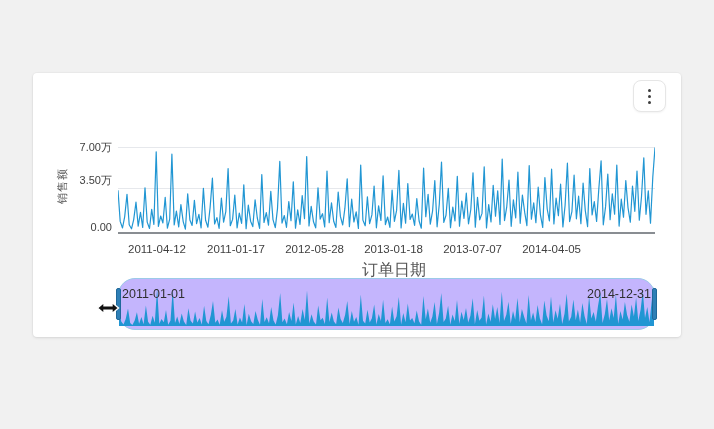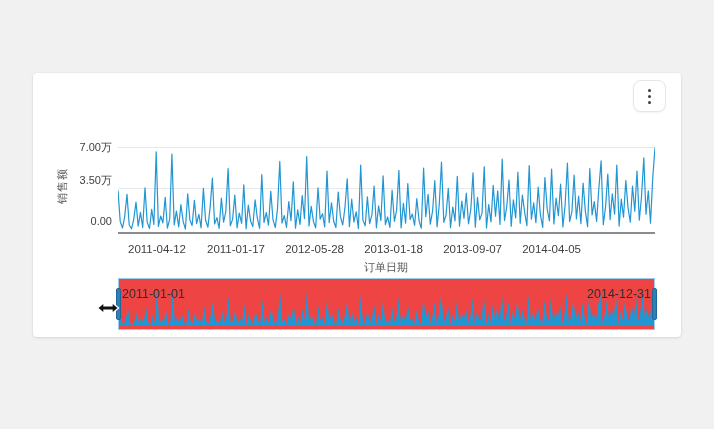--- a/index.html
+++ b/index.html
@@ -30,36 +30,36 @@
   .kebab-icon i{width:3px;height:3px;border-radius:50%;background:#3d3d3d;display:block;}
   .y-axis-name{
     position:absolute;left:29px;top:113px;
     transform:translate(-50%,-50%) rotate(-90deg);
     font-size:11px;color:#555;white-space:nowrap;letter-spacing:1px;
   }
   .y-tick{
     position:absolute;width:52px;text-align:right;left:27px;
     font-size:11px;color:#3f3f3f;line-height:14px;
   }
-  .y-tick.t0{top:67px}.y-tick.t1{top:100px}.y-tick.t2{top:141px}
+  .y-tick.t0{top:67px}.y-tick.t1{top:100px}.y-tick.t2{top:147px}
   .gridline{
     position:absolute;left:85px;width:537px;height:1px;background:#e6e8ec;
   }
   .gridline.g0{top:74px}.gridline.g1{top:115px}
   .main-chart{position:absolute;left:85px;top:74px;}
   .x-axis-line{
     position:absolute;left:85px;top:159px;width:537px;height:2px;background:#898d92;
   }
   .x-tick-label{
     position:absolute;width:72px;text-align:right;top:170px;
     font-size:11.5px;color:#3f3f3f;
   }
   .x-axis-name{
-    position:absolute;left:313px;top:187px;width:80px;text-align:center;
-    font-size:11px;color:#555;
+    position:absolute;left:313px;top:187px;width:80px;text-align:right;
+    font-size:16px;color:#555;
   }
   .datazoom{
     position:absolute;left:85px;top:205px;width:537px;height:52px;
     background:#b5dbf2;border:1px solid #9ccae8;box-sizing:border-box;
     cursor:move;
   }
   .mini-chart{position:absolute;left:0;top:0;}
   .dz-label{
     position:absolute;top:8px;font-size:12.5px;color:#2f2f2f;white-space:nowrap;
   }
@@ -102,26 +102,26 @@
     <svg class="main-chart" id="main-svg" width="537" height="84" viewBox="0 0 537 84">
       <polyline id="main-line" fill="none" stroke-width="1.2" stroke-linejoin="round" points="0.0,43.2 2.2,74.4 4.5,81.0 6.7,69.6 9.0,47.4 11.2,77.8 13.5,81.8 15.7,72.6 18.0,55.2 20.2,79.1 22.5,65.4 24.7,80.5 27.0,40.8 29.2,75.1 31.5,81.5 33.7,62.4 35.9,77.3 38.2,4.8 40.4,79.4 42.7,69.0 44.9,76.0 47.2,50.4 49.4,81.2 51.7,72.2 53.9,7.2 56.2,77.9 58.4,64.2 60.7,79.9 62.9,57.6 65.2,74.6 67.4,82.2 69.7,46.8 71.9,73.0 74.1,78.5 76.4,53.4 78.6,76.7 80.9,67.4 83.1,80.8 85.4,41.4 87.6,73.3 89.9,80.2 92.1,60.6 94.4,31.2 96.6,77.0 98.9,70.6 101.1,81.5 103.4,51.0 105.6,75.2 107.8,64.6 110.1,21.6 112.3,78.7 114.6,72.4 116.8,48.0 119.1,80.9 121.3,66.2 123.6,76.4 125.8,37.8 128.1,81.7 130.3,58.2 132.6,74.2 134.8,79.6 137.1,52.8 139.3,71.0 141.6,81.4 143.8,27.6 146.0,75.5 148.3,65.6 150.5,78.1 152.8,44.4 155.0,72.7 157.3,80.6 159.5,61.6 161.8,14.4 164.0,76.1 166.3,68.5 168.5,80.3 170.8,54.6 173.0,73.7 175.3,34.8 177.5,81.1 179.7,62.9 182.0,77.5 184.2,48.6 186.5,71.6 188.7,9.6 191.0,79.0 193.2,59.4 195.5,74.8 197.7,80.9 200.0,40.8 202.2,72.1 204.5,66.7 206.7,80.0 209.0,24.0 211.2,75.7 213.5,55.8 215.7,74.3 217.9,80.5 220.2,45.0 222.4,69.4 224.7,78.0 226.9,61.2 229.2,31.8 231.4,79.7 233.7,52.2 235.9,75.0 238.2,64.9 240.4,81.4 242.7,18.0 244.9,73.1 247.2,78.8 249.4,49.8 251.6,76.6 253.9,67.9 256.1,39.0 258.4,80.8 260.6,58.8 262.9,73.4 265.1,28.8 267.4,77.6 269.6,70.0 271.9,80.4 274.1,43.2 276.4,74.5 278.6,63.4 280.9,23.4 283.1,81.0 285.4,56.4 287.6,76.2 289.8,36.6 292.1,72.5 294.3,67.1 296.6,78.4 298.8,51.6 301.1,74.0 303.3,81.2 305.6,21.0 307.8,69.7 310.1,47.4 312.3,77.2 314.6,63.8 316.8,33.6 319.1,79.8 321.3,57.0 323.5,15.0 325.8,75.4 328.0,68.3 330.3,41.4 332.5,80.6 334.8,60.0 337.0,73.8 339.3,29.4 341.5,79.2 343.8,54.0 346.0,71.3 348.3,46.2 350.5,76.8 352.8,62.5 355.0,25.8 357.3,80.2 359.5,50.4 361.7,72.8 364.0,66.4 366.2,19.8 368.5,80.9 370.7,57.6 373.0,74.9 375.2,38.4 377.5,69.1 379.7,43.8 382.0,77.4 384.2,12.0 386.5,73.6 388.7,60.2 391.0,33.0 393.2,79.3 395.4,52.8 397.7,70.8 399.9,25.2 402.2,76.3 404.4,48.0 406.7,65.4 408.9,78.6 411.2,18.6 413.4,72.2 415.7,55.8 417.9,75.6 420.2,40.2 422.4,67.6 424.7,80.5 426.9,30.6 429.2,62.0 431.4,73.9 433.6,22.2 435.9,76.9 438.1,51.0 440.4,68.6 442.6,37.2 444.9,79.9 447.1,58.2 449.4,16.2 451.6,74.6 453.9,64.7 456.1,28.2 458.4,71.8 460.6,49.2 462.9,76.7 465.1,36.0 467.3,63.6 469.6,79.6 471.8,21.6 474.1,68.0 476.3,54.6 478.6,74.4 480.8,42.0 483.1,13.8 485.3,77.8 487.6,59.4 489.8,27.0 492.1,72.6 494.3,46.8 496.6,67.2 498.8,18.0 501.1,79.1 503.3,52.2 505.5,70.2 507.8,33.6 510.0,60.6 512.3,75.2 514.5,39.0 516.8,64.3 519.0,24.0 521.3,73.2 523.5,49.8 525.8,10.8 528.0,67.3 530.3,43.8 532.5,76.1 534.8,30.0 537.0,0.6" stroke="#2196d3"></polyline>
     </svg>
 
     <div class="x-axis-line"></div>
 
     <div class="x-tick-label" style="left:81px">2011-04-12</div>
     <div class="x-tick-label" style="left:160px">2011-01-17</div>
     <div class="x-tick-label" style="left:239px">2012-05-28</div>
     <div class="x-tick-label" style="left:318px">2013-01-18</div>
-    <div class="x-tick-label" style="left:397px">2013-09-07</div>
+    <div class="x-tick-label" style="left:397px">2013-07-07</div>
     <div class="x-tick-label" style="left:476px">2014-04-05</div>
 
     <div class="x-axis-name">订单日期</div>
 
-    <div class="datazoom" style="background: #ef4444;">
+    <div class="datazoom" style="background: #c4b5fd; border-radius: 17px;">
       <svg class="mini-chart" id="mini-svg" width="535" height="50" viewBox="0 0 535 50">
         <polygon id="mini-area" stroke="none" points="0,47 0.0,27.6 2.2,42.4 4.5,45.6 6.7,40.1 9.0,29.6 11.2,44.0 13.4,46.0 15.7,41.6 17.9,33.3 20.1,44.7 22.4,38.1 24.6,45.3 26.9,26.4 29.1,42.8 31.3,45.8 33.6,36.7 35.8,43.8 38.1,9.3 40.3,44.8 42.5,39.9 44.8,43.2 47.0,31.0 49.2,45.7 51.5,41.4 53.7,10.4 56.0,44.1 58.2,37.6 60.4,45.1 62.7,34.4 64.9,42.5 67.2,46.1 69.4,29.3 71.6,41.7 73.9,44.4 76.1,32.4 78.3,43.5 80.6,39.1 82.8,45.5 85.1,26.7 87.3,41.9 89.5,45.2 91.8,35.9 94.0,21.9 96.3,43.7 98.5,40.6 100.7,45.8 103.0,31.3 105.2,42.8 107.4,37.7 109.7,17.3 111.9,44.5 114.2,41.5 116.4,29.9 118.6,45.5 120.9,38.5 123.1,43.4 125.4,25.0 127.6,45.9 129.8,34.7 132.1,42.3 134.3,44.9 136.5,32.1 138.8,40.8 141.0,45.7 143.3,20.1 145.5,42.9 147.7,38.3 150.0,44.2 152.2,28.1 154.5,41.6 156.7,45.4 158.9,36.3 161.2,13.9 163.4,43.2 165.6,39.6 167.9,45.2 170.1,33.0 172.4,42.1 174.6,23.6 176.8,45.6 179.1,36.9 181.3,43.9 183.6,30.1 185.8,41.1 188.0,11.6 190.3,44.6 192.5,35.3 194.7,42.6 197.0,45.5 199.2,26.4 201.5,41.3 203.7,38.8 205.9,45.1 208.2,18.4 210.4,43.1 212.7,33.6 214.9,42.4 217.1,45.3 219.4,28.4 221.6,40.0 223.8,44.1 226.1,36.1 228.3,22.1 230.6,44.9 232.8,31.9 235.0,42.7 237.3,37.9 239.5,45.7 241.8,15.6 244.0,41.8 246.2,44.5 248.5,30.7 250.7,43.5 252.9,39.3 255.2,25.6 257.4,45.5 259.7,35.0 261.9,42.0 264.1,20.7 266.4,44.0 268.6,40.3 270.9,45.3 273.1,27.6 275.3,42.5 277.6,37.2 279.8,18.1 282.1,45.6 284.3,33.9 286.5,43.3 288.8,24.4 291.0,41.5 293.2,38.9 295.5,44.3 297.7,31.6 300.0,42.3 302.2,45.7 304.4,17.0 306.7,40.2 308.9,29.6 311.2,43.7 313.4,37.4 315.6,23.0 317.9,45.0 320.1,34.1 322.3,14.1 324.6,42.9 326.8,39.5 329.1,26.7 331.3,45.4 333.5,35.6 335.8,42.1 338.0,21.0 340.3,44.7 342.5,32.7 344.7,40.9 347.0,29.0 349.2,43.6 351.4,36.8 353.7,19.3 355.9,45.2 358.2,31.0 360.4,41.7 362.6,38.6 364.9,16.4 367.1,45.5 369.4,34.4 371.6,42.7 373.8,25.3 376.1,39.9 378.3,27.9 380.5,43.9 382.8,12.7 385.0,42.0 387.3,35.7 389.5,22.7 391.7,44.8 394.0,32.1 396.2,40.7 398.5,19.0 400.7,43.3 402.9,29.9 405.2,38.1 407.4,44.4 409.6,15.9 411.9,41.4 414.1,33.6 416.4,43.0 418.6,26.1 420.8,39.2 423.1,45.3 425.3,21.6 427.6,36.5 429.8,42.2 432.0,17.6 434.3,43.6 436.5,31.3 438.7,39.7 441.0,24.7 443.2,45.1 445.5,34.7 447.7,14.7 449.9,42.5 452.2,37.8 454.4,20.4 456.7,41.2 458.9,30.4 461.1,43.5 463.4,24.1 465.6,37.3 467.8,44.9 470.1,17.3 472.3,39.4 474.6,33.0 476.8,42.4 479.0,27.0 481.3,13.6 483.5,44.0 485.8,35.3 488.0,19.9 490.2,41.6 492.5,29.3 494.7,39.0 496.9,15.6 499.2,44.7 501.4,31.9 503.7,40.4 505.9,23.0 508.1,35.9 510.4,42.8 512.6,25.6 514.9,37.6 517.1,18.4 519.3,41.9 521.6,30.7 523.8,12.1 526.0,39.1 528.3,27.9 530.5,43.2 532.8,21.3 535.0,7.3 535,47" fill="#2196d3"></polygon>
       </svg>
       <div class="dz-label start">2011-01-01</div>
       <div class="dz-label end">2014-12-31</div>
       <div class="dz-handle left" style="background: rgb(46, 127, 182);"></div>
       <div class="dz-handle right" style="background: rgb(46, 127, 182);"></div>
     </div>
 
     <svg class="resize-cursor" width="24" height="16" viewBox="0 0 24 16">

